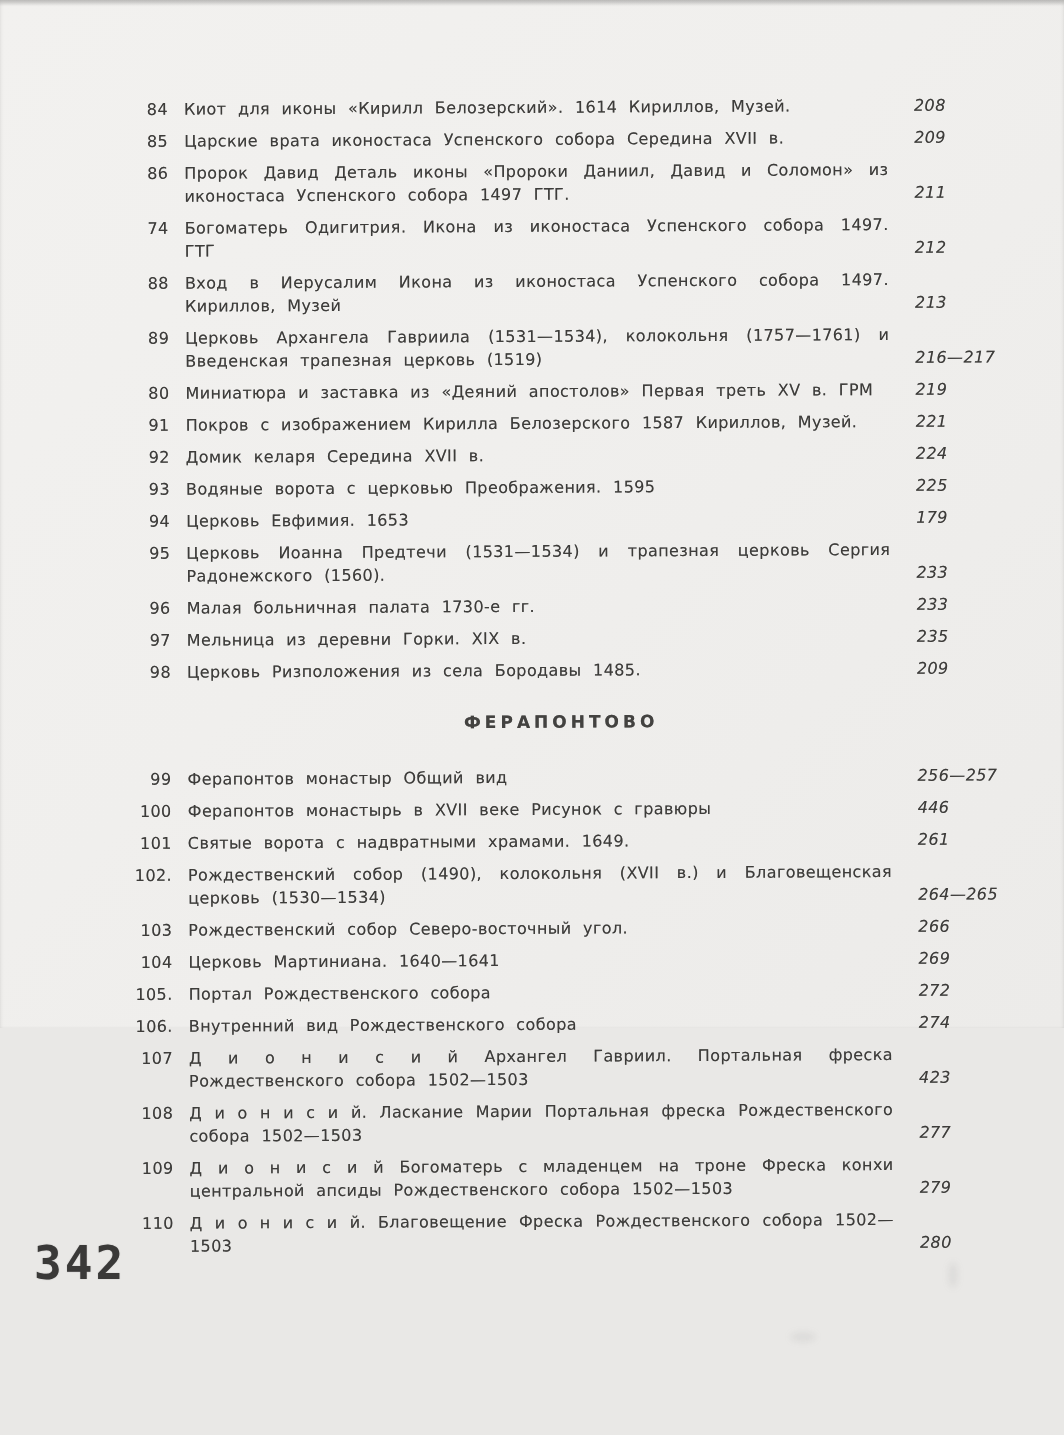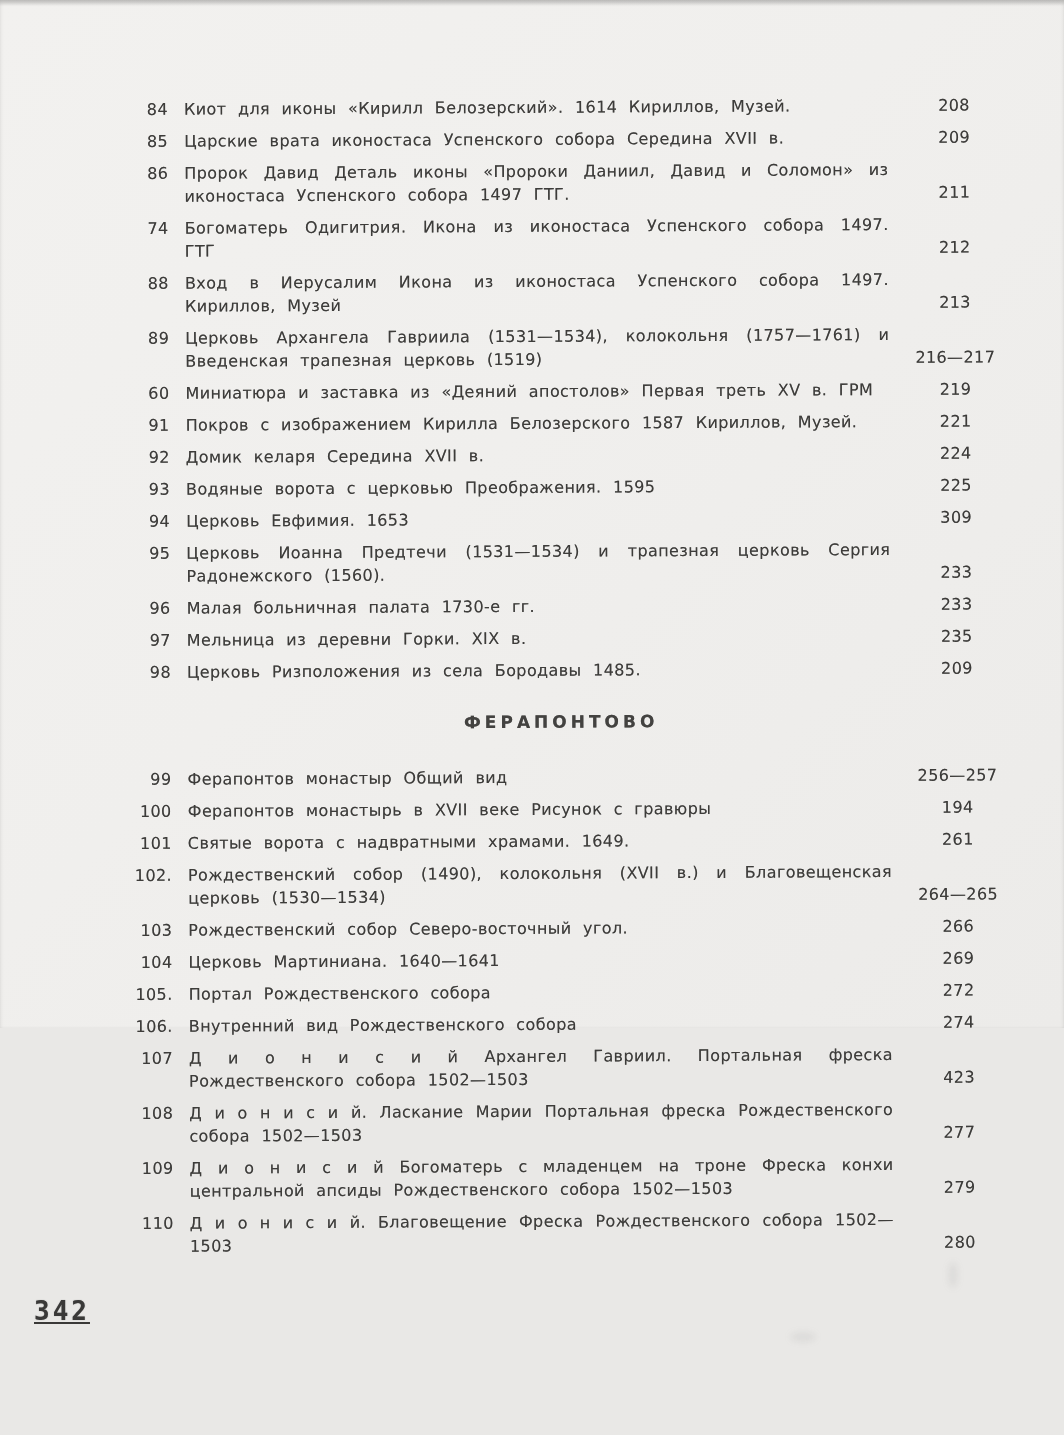--- a/index.html
+++ b/index.html
@@ -42,43 +42,43 @@
   }
   .entry .text {
     flex: 1 1 auto;
     text-align: justify;
     word-spacing: 6px;
     padding-right: 26px;
   }
   .entry .pages {
     flex: none;
     width: 80px;
-    text-align: center;
+    text-align: left;
     align-self: flex-end;
     white-space: nowrap;
+    font-style: italic;
   }
   .section-header {
     text-align: center;
     font-size: 17px;
     font-weight: bold;
     letter-spacing: 4px;
     margin: 30px 0 34px 0;
     color: #434240;
   }
   .folio {
     position: absolute;
     left: 34px;
-    top: 1296px;
+    top: 1236px;
     font-family: "DejaVu Sans Mono", "Liberation Mono", monospace;
-    font-size: 26px;
+    font-size: 46px;
     font-weight: bold;
     letter-spacing: 3px;
     color: #3a3938;
     text-shadow: 0 0 1px rgba(60,60,60,0.5);
-    text-decoration: underline;
   }
   .smudge {
     position: absolute;
     background: rgba(120,120,118,0.10);
     border-radius: 50%;
     filter: blur(3px);
   }
   .smudge.s1 { left: 790px; top: 1332px; width: 26px; height: 10px; }
   .smudge.s2 { left: 948px; top: 1262px; width: 10px; height: 26px; }
   .top-edge {
@@ -125,21 +125,21 @@
     <div class="pages">213</div>
   </div>
 
   <div class="entry">
     <div class="num">89</div>
     <div class="text">Церковь Архангела Гавриила (1531—1534), колокольня (1757—1761) и Введенская трапезная церковь (1519)</div>
     <div class="pages">216—217</div>
   </div>
 
   <div class="entry">
-    <div class="num">60</div>
+    <div class="num">80</div>
     <div class="text">Миниатюра и заставка из «Деяний апостолов» Первая треть XV в. ГРМ</div>
     <div class="pages">219</div>
   </div>
 
   <div class="entry">
     <div class="num">91</div>
     <div class="text">Покров с изображением Кирилла Белозерского 1587 Кириллов, Музей.</div>
     <div class="pages">221</div>
   </div>
 
@@ -151,21 +151,21 @@
 
   <div class="entry">
     <div class="num">93</div>
     <div class="text">Водяные ворота с церковью Преображения. 1595</div>
     <div class="pages">225</div>
   </div>
 
   <div class="entry">
     <div class="num">94</div>
     <div class="text">Церковь Евфимия. 1653</div>
-    <div class="pages">309</div>
+    <div class="pages">179</div>
   </div>
 
   <div class="entry">
     <div class="num">95</div>
     <div class="text">Церковь Иоанна Предтечи (1531—1534) и трапезная церковь Сергия Радонежского (1560).</div>
     <div class="pages">233</div>
   </div>
 
   <div class="entry">
     <div class="num">96</div>
@@ -191,21 +191,21 @@
     <div class="list">
   <div class="entry">
     <div class="num">99</div>
     <div class="text">Ферапонтов монастыр Общий вид</div>
     <div class="pages">256—257</div>
   </div>
 
   <div class="entry">
     <div class="num">100</div>
     <div class="text">Ферапонтов монастырь в XVII веке Рисунок с гравюры</div>
-    <div class="pages">194</div>
+    <div class="pages">446</div>
   </div>
 
   <div class="entry">
     <div class="num">101</div>
     <div class="text">Святые ворота с надвратными храмами. 1649.</div>
     <div class="pages">261</div>
   </div>
 
   <div class="entry">
     <div class="num">102.</div>

